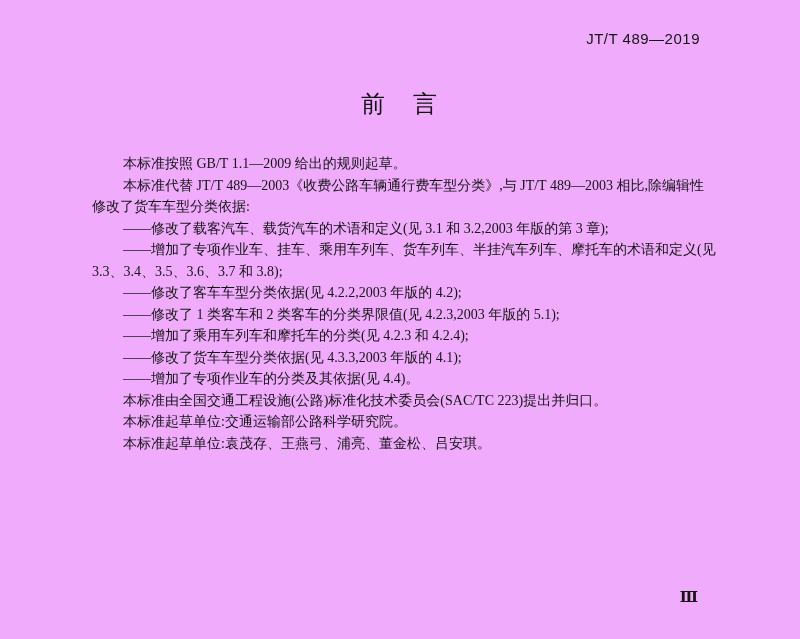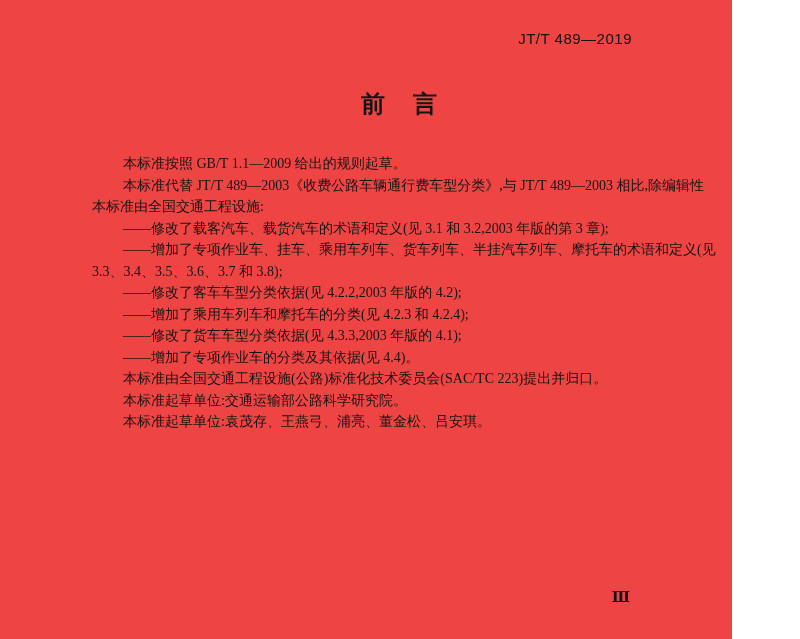--- a/index.html
+++ b/index.html
@@ -2,23 +2,23 @@
 <html lang="zh"><head>
 <meta charset="utf-8">
 <style>
   html, body {
     margin: 0;
     padding: 0;
     background: #ffffff;
   }
   .page {
     position: relative;
-    width: 732px;
+    width: 800px;
     height: 639px;
-    background: #ef4444;
+    background: #f0abfc;
     color: #141414;
     font-family: "Liberation Serif", "DejaVu Serif", serif;
     overflow: hidden;
   }
   .doc-header {
     position: absolute;
     top: 30px;
     left: 0;
     right: 100px;
     text-align: right;
@@ -27,21 +27,21 @@
     letter-spacing: 0.5px;
     color: #141414;
   }
   .doc-title {
     position: absolute;
     top: 88px;
     left: 0;
     width: 800px;
     text-align: center;
     font-family: "Liberation Sans", "DejaVu Sans", sans-serif;
-    font-weight: bold;
+    font-weight: normal;
     font-size: 24px;
     letter-spacing: 2px;
     color: #141414;
   }
   .foreword {
     position: absolute;
     top: 153px;
     left: 92px;
     width: 616px;
     font-size: 14px;
@@ -70,25 +70,26 @@
 
 <div class="page">
 
   <div class="doc-header">JT/T 489—2019</div>
 
   <div class="doc-title">前　言</div>
 
   <div class="foreword">
     <div class="fw-line indent">本标准按照 GB/T 1.1—2009 给出的规则起草。</div>
     <div class="fw-line indent">本标准代替 JT/T 489—2003《收费公路车辆通行费车型分类》,与 JT/T 489—2003 相比,除编辑性</div>
-    <div class="fw-line">本标准由全国交通工程设施:</div>
+    <div class="fw-line">修改了货车车型分类依据:</div>
     <div class="fw-line indent">——修改了载客汽车、载货汽车的术语和定义(见 3.1 和 3.2,2003 年版的第 3 章);</div>
     <div class="fw-line indent">——增加了专项作业车、挂车、乘用车列车、货车列车、半挂汽车列车、摩托车的术语和定义(见</div>
     <div class="fw-line">3.3、3.4、3.5、3.6、3.7 和 3.8);</div>
     <div class="fw-line indent">——修改了客车车型分类依据(见 4.2.2,2003 年版的 4.2);</div>
+    <div class="fw-line indent">——修改了 1 类客车和 2 类客车的分类界限值(见 4.2.3,2003 年版的 5.1);</div>
     <div class="fw-line indent">——增加了乘用车列车和摩托车的分类(见 4.2.3 和 4.2.4);</div>
     <div class="fw-line indent">——修改了货车车型分类依据(见 4.3.3,2003 年版的 4.1);</div>
     <div class="fw-line indent">——增加了专项作业车的分类及其依据(见 4.4)。</div>
     <div class="fw-line indent">本标准由全国交通工程设施(公路)标准化技术委员会(SAC/TC 223)提出并归口。</div>
     <div class="fw-line indent">本标准起草单位:交通运输部公路科学研究院。</div>
     <div class="fw-line indent">本标准起草单位:袁茂存、王燕弓、浦亮、董金松、吕安琪。</div>
   </div>
 
   <div class="page-number">Ⅲ</div>
 

